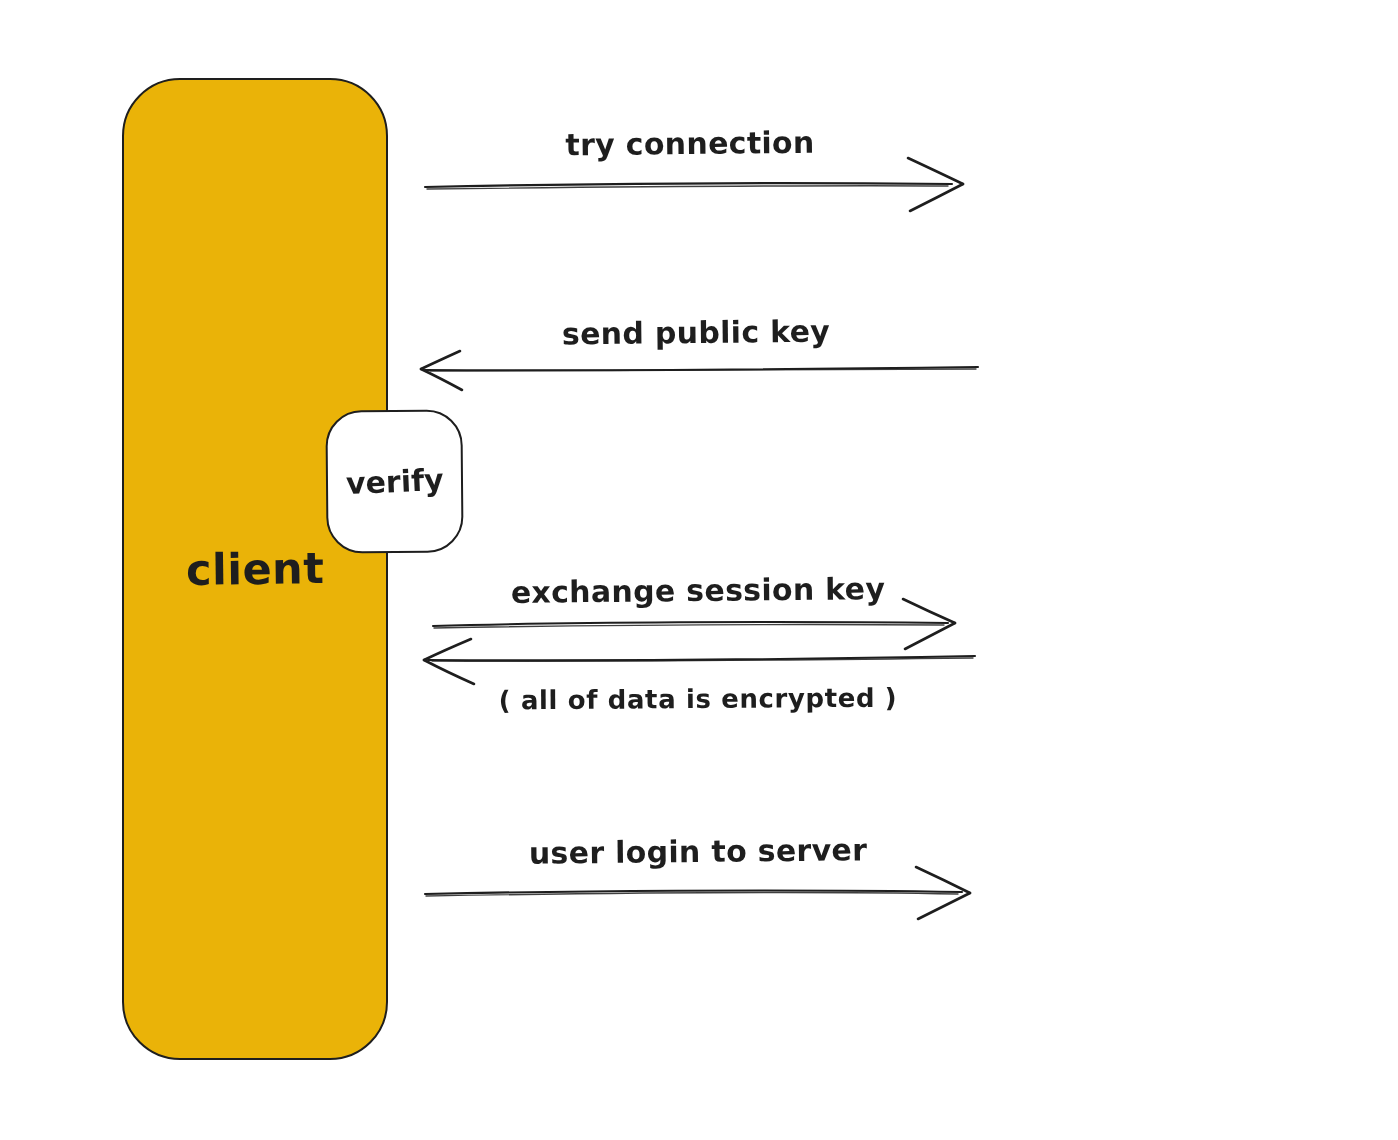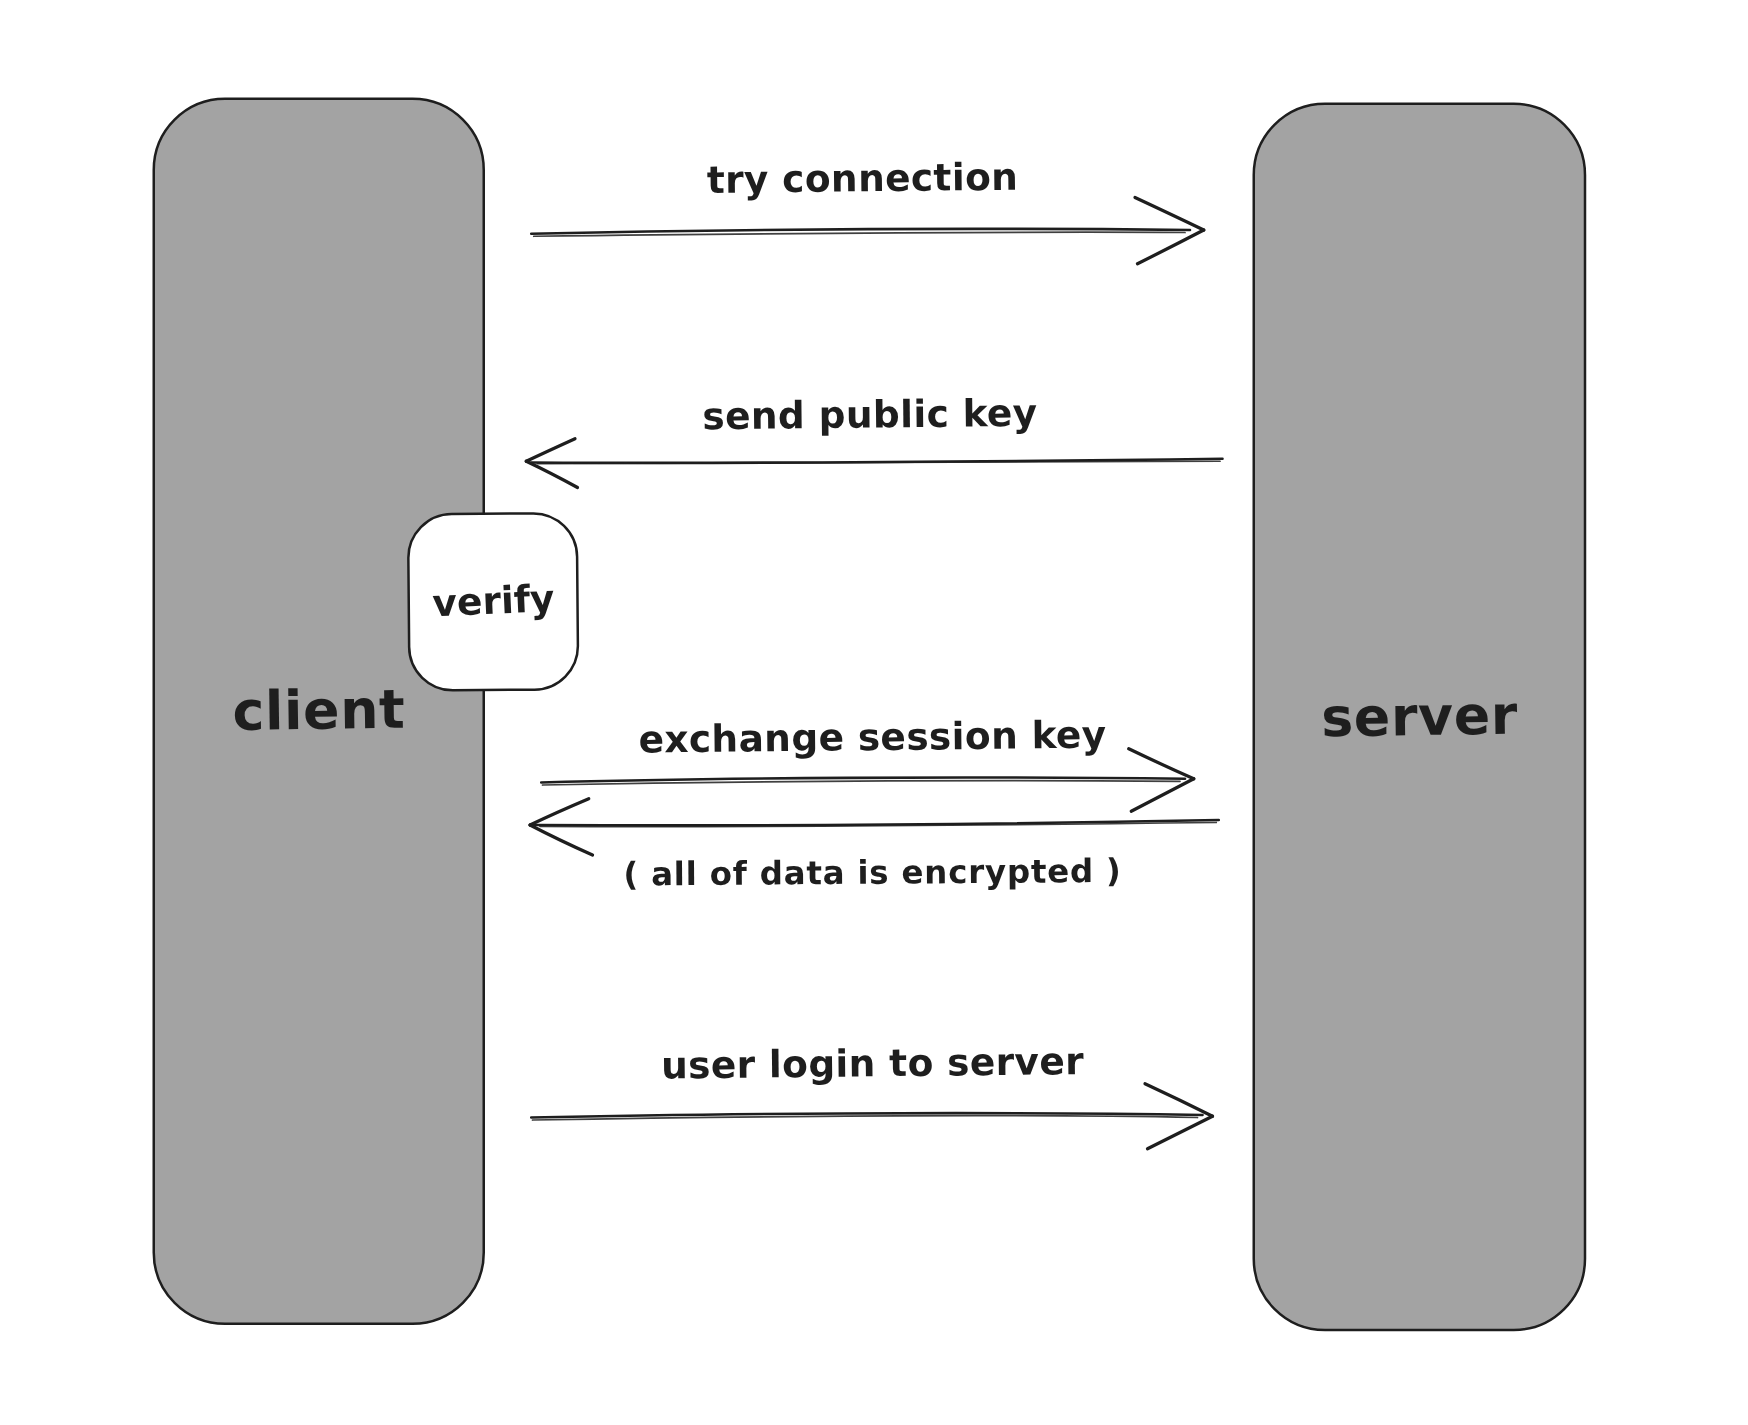--- a/index.html
+++ b/index.html
@@ -31,21 +31,21 @@
     stroke-linejoin: round;
   }
   .shaft  { stroke-width: 2.1; }
   .shaft2 { stroke-width: 1.4; opacity: .85; }
   .head   { stroke-width: 2.6; }
 
   .actor-box {
     position: absolute;
     border: 2.6px solid #1e1e1e;
     border-radius: 58px;
-    background: #a3a3a3;
+    background: #eab308;
     display: flex;
     align-items: center;
     justify-content: center;
     box-sizing: border-box;
   }
   .client-box { left: 122px; top: 78px;  width: 266px; height: 982px; }
   .server-box { left: 1002px; top: 82px; width: 267px; height: 983px; }
 
   .actor-label {
     font-size: 43px;
@@ -132,23 +132,20 @@
       <path class="shaft2" d="M426,896 C600,893 800,891 958,894"></path>
       <path class="head" d="M916,867 Q944,880 970,893"></path>
       <path class="head" d="M970,893 Q942,907 918,919"></path>
     </g>
   </svg>
 
   <div class="actor-box client-box">
     <span class="actor-label">client</span>
   </div>
 
-  <div class="actor-box server-box">
-    <span class="actor-label">server</span>
-  </div>
 
   <div class="verify-box">
     <span class="verify-label">verify</span>
   </div>
 
   <div class="msg-label" style="left:690px; top:126px;">try connection</div>
 
   <div class="msg-label" style="left:696px; top:315px;">send public key</div>
 
   <div class="msg-label" style="left:698px; top:573px;">exchange session key</div>

